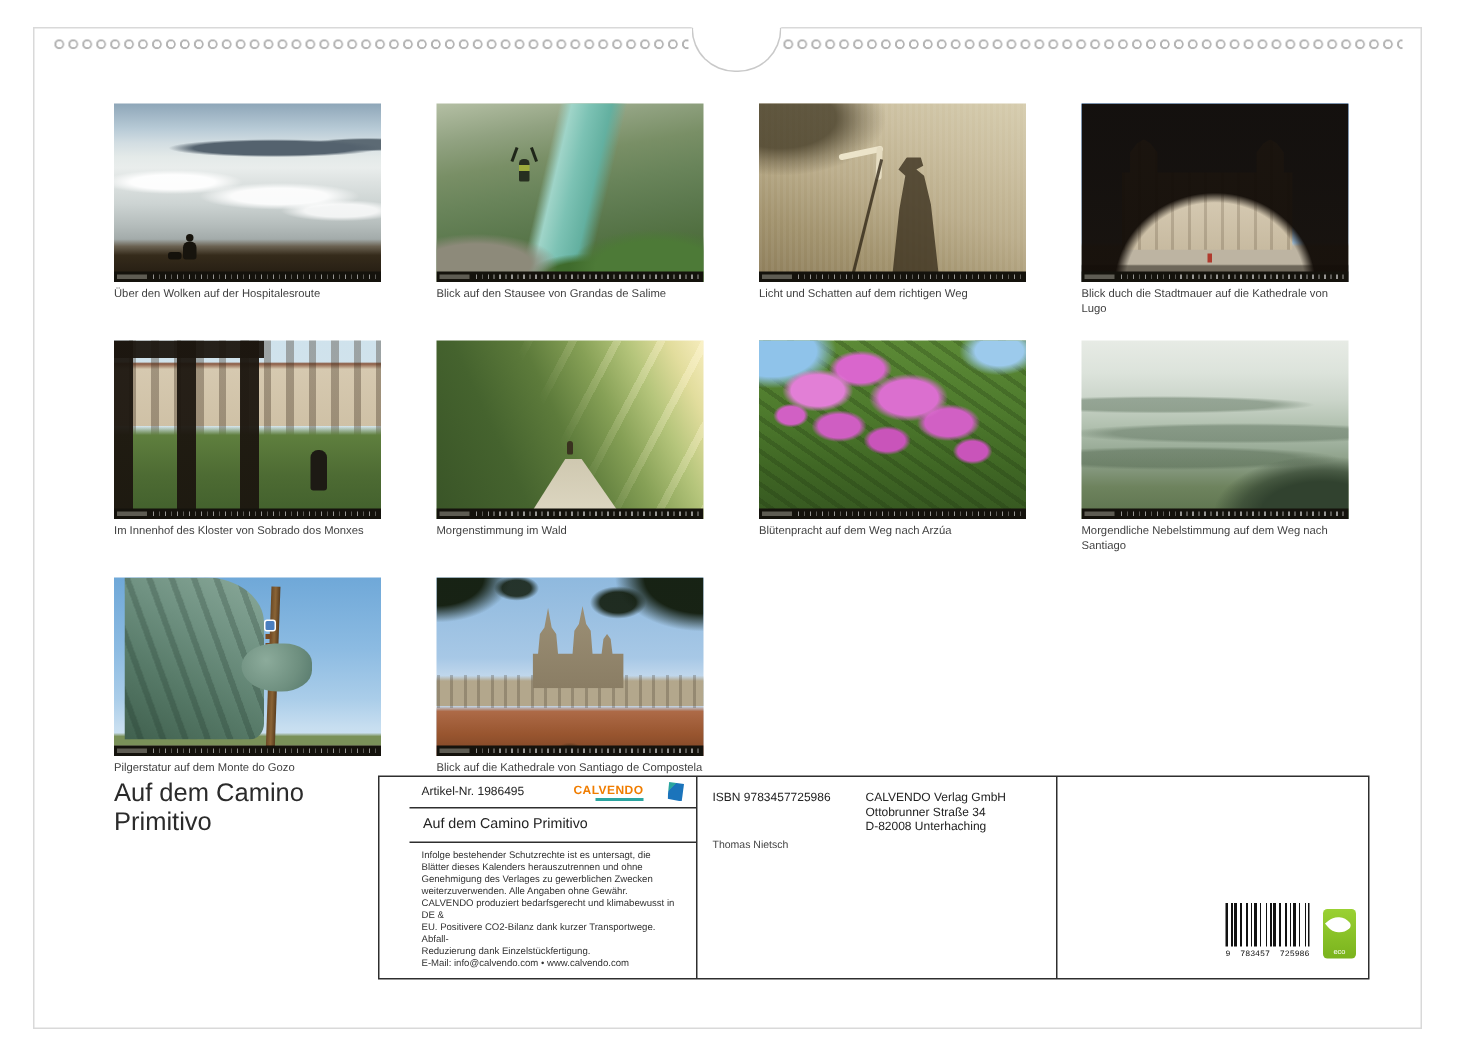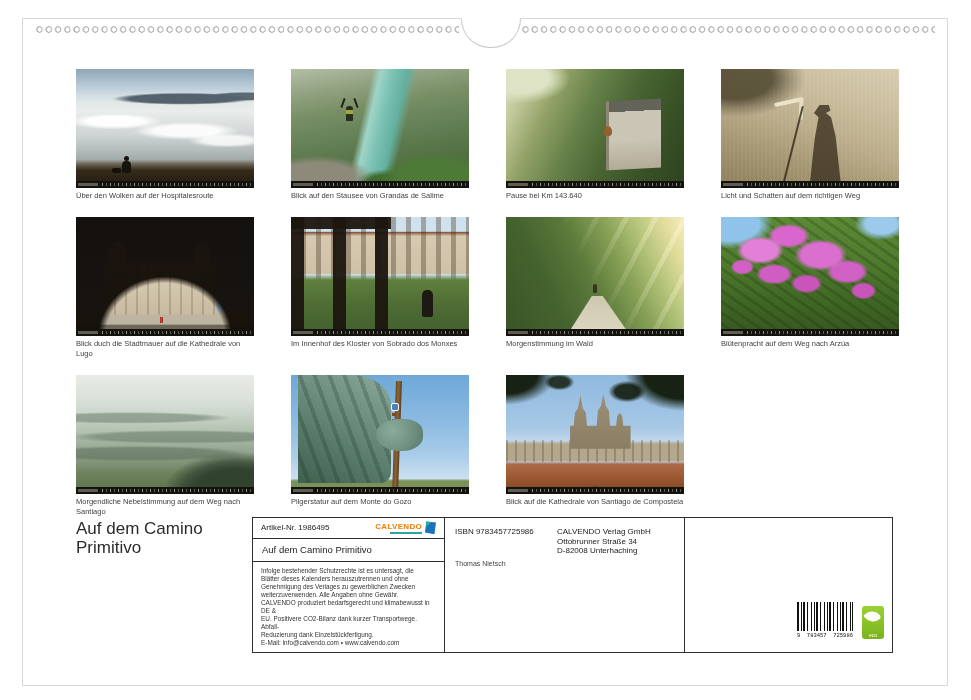--- a/index.html
+++ b/index.html
@@ -152,25 +152,25 @@
     background:linear-gradient(180deg,#9c9076,#8a7d64);
     clip-path:polygon(0 100%,0 58%,6% 58%,8% 34%,13% 26%,17% 2%,21% 26%,26% 34%,28% 58%,44% 58%,46% 30%,51% 22%,55% 0,59% 22%,64% 30%,66% 58%,76% 58%,78% 40%,82% 34%,86% 40%,88% 58%,100% 58%,100% 100%);}
   .p12-foliage{position:absolute;inset:0;z-index:4;background:
     radial-gradient(ellipse 40% 36% at 0% 0%,rgba(18,28,12,.96) 0 44%,transparent 70%),
     radial-gradient(ellipse 46% 42% at 100% 0%,rgba(18,28,12,.96) 0 48%,transparent 72%),
     radial-gradient(ellipse 15% 13% at 68% 14%,rgba(18,28,12,.9) 0 45%,transparent 70%),
     radial-gradient(ellipse 12% 10% at 30% 6%,rgba(18,28,12,.85) 0 45%,transparent 70%),
     radial-gradient(ellipse 10% 16% at 50% 104%,rgba(25,30,16,.9) 0 45%,transparent 72%);}
   
   .title-block{position:absolute;left:53px;top:500px;font-size:17px;line-height:19px;color:#2b2b2b;white-space:pre-line;}
-  .info-box{position:absolute;left:229px;top:498px;width:639px;height:134px;border:1px solid #2e2e2e;display:flex;}
+  .info-box{position:absolute;left:229px;top:498px;width:639px;height:134px;border:1px solid #2e2e2e;display:flex;padding-left:20px;}
   .col1{width:191px;border-right:1px solid #2e2e2e;display:flex;flex-direction:column;}
   .cell-article{height:28px;border-bottom:1px solid #2e2e2e;display:flex;align-items:center;justify-content:space-between;padding:0 8px;}
   .article-no{font-size:8px;color:#222;}
-  .cal-logo{display:flex;align-items:center;gap:3px;}
+  .cal-logo{display:flex;align-items:center;gap:16px;}
   .cal-wordmark{display:flex;flex-direction:column;align-items:flex-end;}
   .cal-name{font-size:8px;font-weight:bold;letter-spacing:.3px;}
   .cal-tagline{width:32px;height:2px;margin-top:1px;}
   .cal-icon{width:11px;height:13px;clip-path:polygon(10% 0,100% 10%,86% 100%,0 86%);}
   .cell-title{height:32px;border-bottom:1px solid #2e2e2e;display:flex;align-items:center;padding:0 9px;font-size:9.5px;color:#222;}
   .cell-legal{flex:1;padding:5px 8px;font-size:6.4px;line-height:8px;color:#333;white-space:pre-line;}
   .col2{width:239px;border-right:1px solid #2e2e2e;position:relative;}
   .isbn{position:absolute;left:10px;top:9px;font-size:8px;color:#222;}
   .publisher{position:absolute;left:112px;top:9px;font-size:8px;line-height:9.5px;color:#222;white-space:pre-line;}
   .author{position:absolute;left:10px;top:42px;font-size:7px;color:#444;}
@@ -206,27 +206,20 @@
 
       <figure>
         <div class="photo p2">
           <div class="p2-hiker"></div>
           <div class="wm"></div>
         </div>
         <figcaption>Blick auf den Stausee von Grandas de Salime</figcaption>
       </figure>
 
 
-      <figure>
-        <div class="photo p4">
-          <div class="p4-marker"></div>
-          <div class="wm"></div>
-        </div>
-        <figcaption>Pause bei Km 143.640</figcaption>
-      </figure>
 
       <figure>
         <div class="photo p5">
           <div class="p5-arrow"></div>
           <div class="p5-staff"></div>
           <div class="p5-shadow"></div>
           <div class="wm"></div>
         </div>
         <figcaption>Licht und Schatten auf dem richtigen Weg</figcaption>
       </figure>

